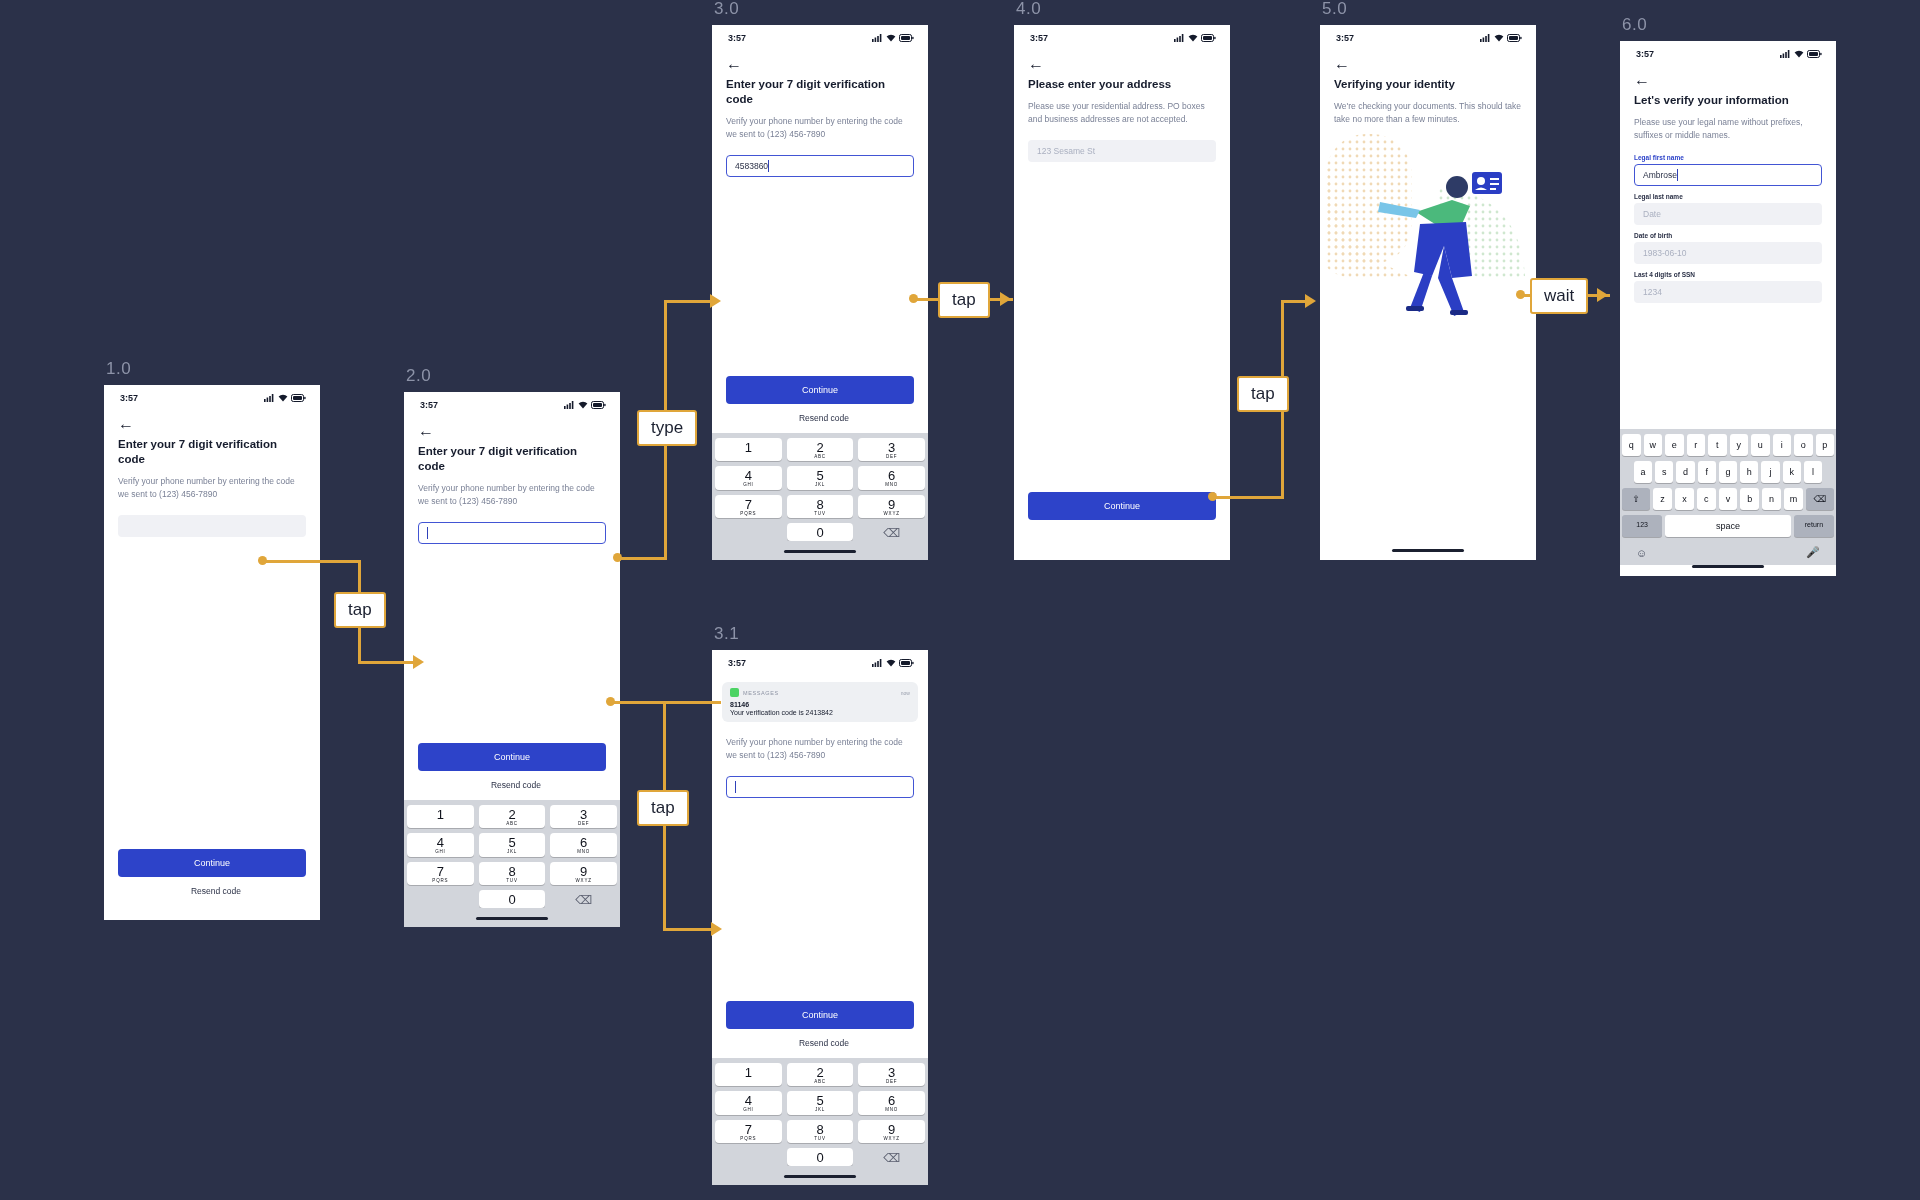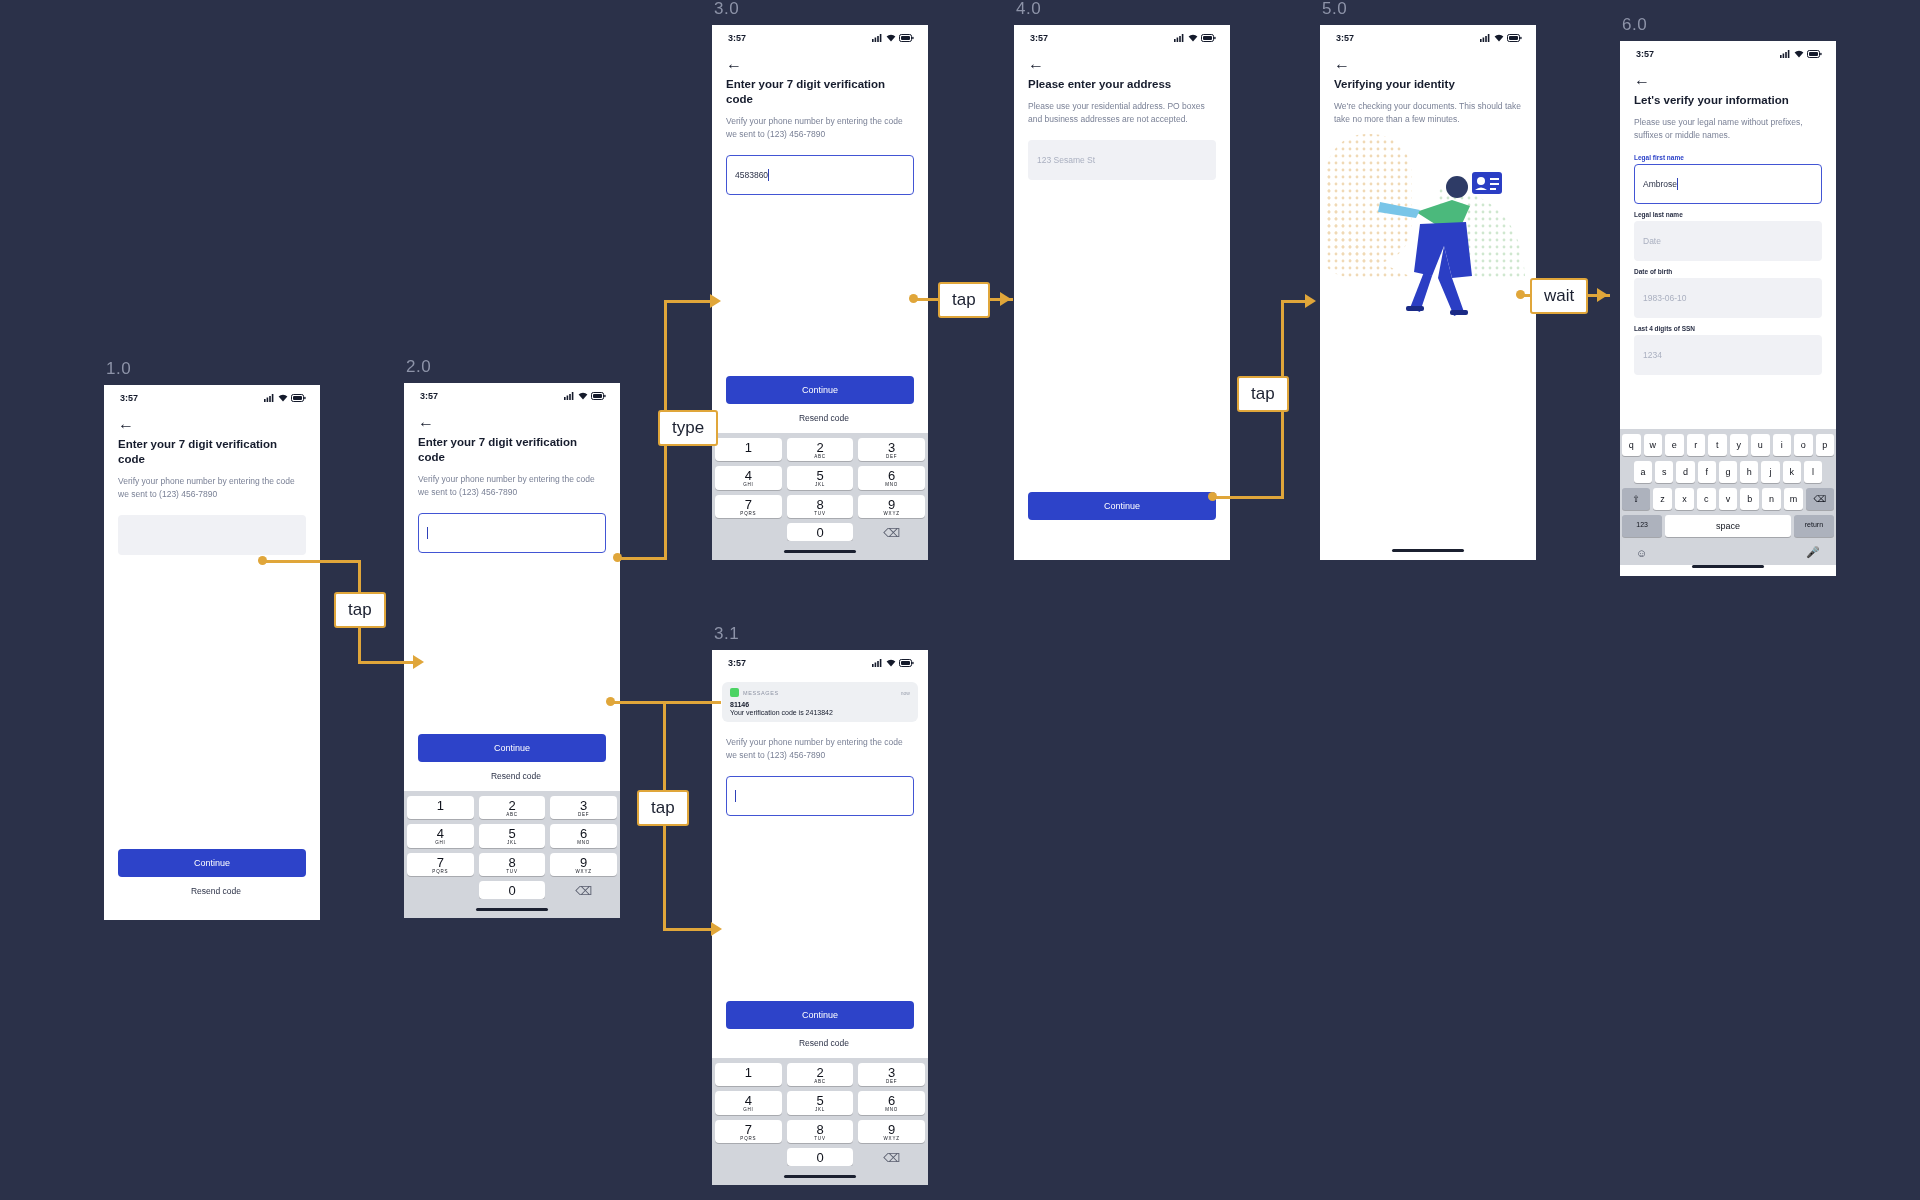--- a/index.html
+++ b/index.html
@@ -62,21 +62,21 @@
   .navbar .back { font-size: 16px; color: #1b2030; line-height: 1; }
   .body-pad { padding: 0 14px; }
   .title {
     font-size: 11.5px; font-weight: bold; color: #161c2d;
     line-height: 1.3; margin-bottom: 8px;
   }
   .subtitle {
     font-size: 8.5px; color: #7a8196; line-height: 1.55;
   }
   .field {
-    margin-top: 14px; height: 40px; border-radius: 4px;
+    margin-top: 14px; height: 22px; border-radius: 4px;
     background: #f0f1f5; border: 1px solid transparent;
     display: flex; align-items: center; padding: 0 8px;
     font-size: 8.5px; color: #aab0c0;
   }
   .field.focused {
     background: #ffffff; border: 1.5px solid #4255d4;
   }
   .field.focused .caret {
     display: inline-block; width: 1px; height: 12px; background: #2f41b8;
   }
@@ -156,21 +156,21 @@
   <div class="conn v" style="left:358px;top:560px;height:102px;"></div>
   <div class="conn h" style="left:358px;top:661px;width:57px;"></div>
   <div class="arrow" style="left:413px;top:655px;"></div>
   <div class="flow-label" style="left:334px;top:592px;">tap</div>
 
   <div class="conn h" style="left:617px;top:557px;width:50px;"></div>
   <div class="dot" style="left:613px;top:553px;"></div>
   <div class="conn v" style="left:664px;top:300px;height:258px;"></div>
   <div class="conn h" style="left:664px;top:300px;width:48px;"></div>
   <div class="arrow" style="left:710px;top:294px;"></div>
-  <div class="flow-label" style="left:658px;top:410px;">type</div>
+  <div class="flow-label" style="left:637px;top:410px;">type</div>
 
   <div class="conn h" style="left:611px;top:701px;width:110px;"></div>
   <div class="dot" style="left:606px;top:697px;"></div>
   <div class="conn v" style="left:663px;top:701px;height:230px;"></div>
   <div class="conn h" style="left:663px;top:928px;width:50px;"></div>
   <div class="arrow" style="left:711px;top:922px;"></div>
   <div class="flow-label" style="left:637px;top:790px;">tap</div>
 
   <div class="conn h" style="left:913px;top:298px;width:100px;"></div>
   <div class="dot" style="left:909px;top:294px;"></div>
@@ -221,21 +221,21 @@
           <span class="field-value"></span>
         </div>
       </div>
       <div class="spacer"></div>
       <div class="cta">Continue</div>
       <div class="resend">Resend code</div>
       <div style="height:24px"></div>
     </div>
   </div>
 
-  <div class="screen-wrap" style="left:404px;top:383px;">
+  <div class="screen-wrap" style="left:404px;top:392px;">
     <div class="screen-id">2.0</div>
     <div class="phone" style="width:216px;height:535px;">
       <div class="statusbar">
         <span>3:57</span>
         <span class="sb-icons">
           <svg width="11" height="8" viewBox="0 0 11 8">
               <rect x="0" y="5" width="1.6" height="3" fill="#141a2b"></rect>
               <rect x="2.6" y="3.5" width="1.6" height="4.5" fill="#141a2b"></rect>
               <rect x="5.2" y="2" width="1.6" height="6" fill="#141a2b"></rect>
               <rect x="7.8" y="0" width="1.6" height="8" fill="#141a2b"></rect>

